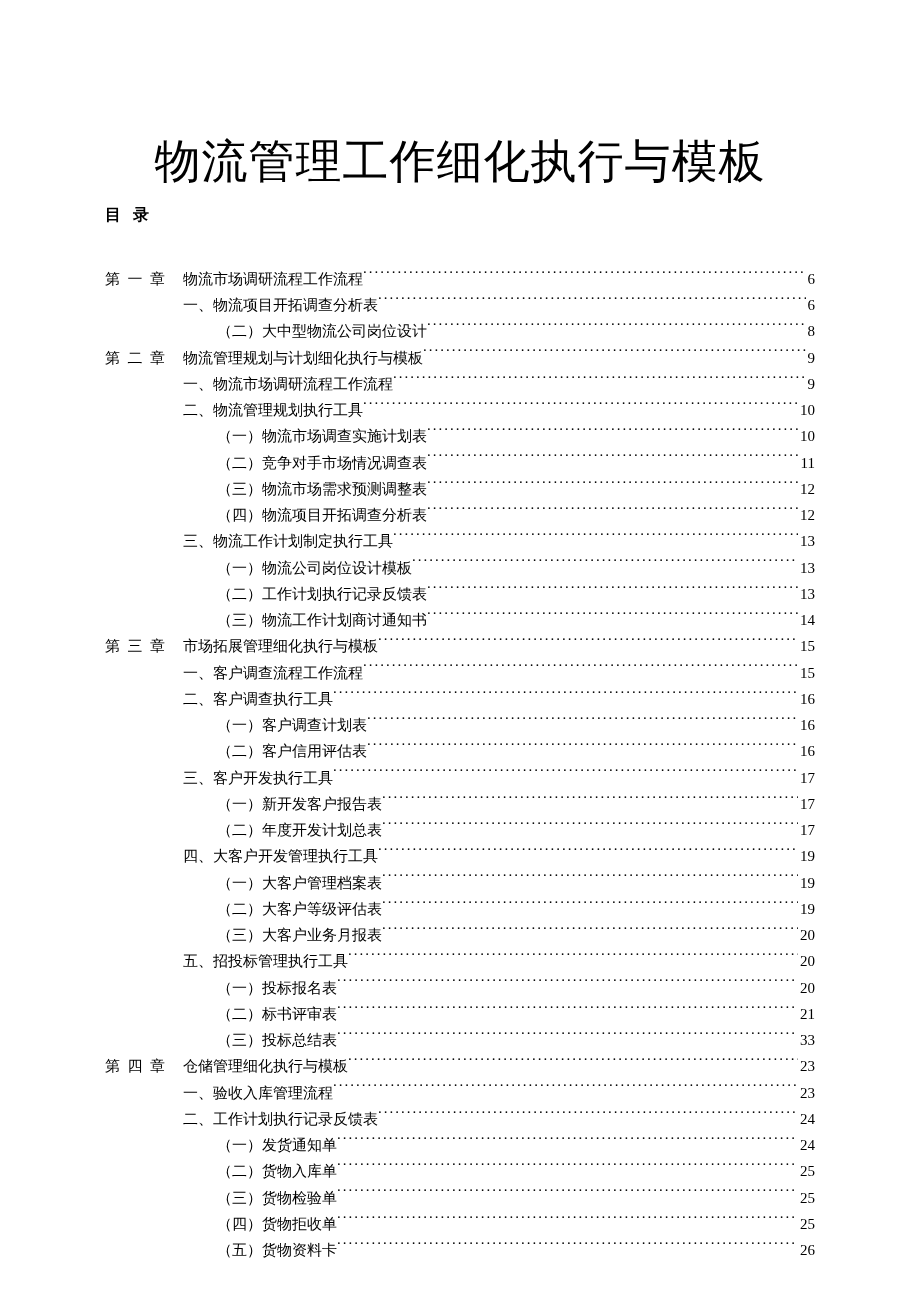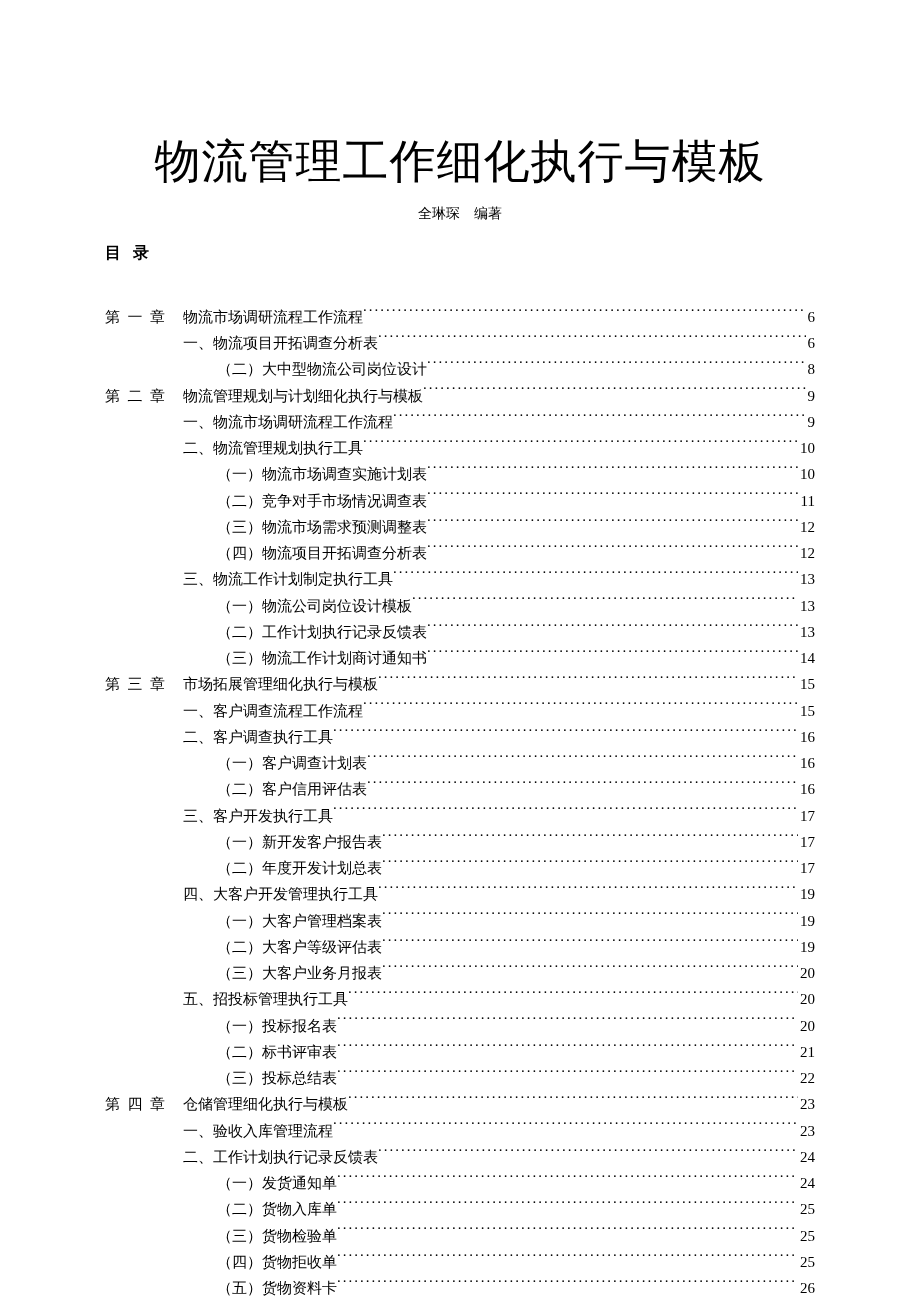--- a/index.html
+++ b/index.html
@@ -77,21 +77,20 @@
     .toc-page {
       flex: 0 0 auto;
       margin-left: 2px;
     }
   </style>
 </head>
 <body>
 
 <div class="page">
   <h1 class="title">物流管理工作细化执行与模板</h1>
-  <div class="author">全琳琛　编著</div>
   <div class="toc-heading">目 录</div>
   <div id="toc-container">
       <div class="toc-row">
         <span class="toc-chapter-label">第一章</span>
         <span class="toc-gap"></span>
         <span class="toc-text">物流市场调研流程工作流程</span>
         <span class="toc-leader"></span>
         <span class="toc-page">6</span>
       </div>
       <div class="toc-row">
@@ -261,21 +260,21 @@
       <div class="toc-row">
         <span class="toc-pad-2"></span>
         <span class="toc-text">（二）标书评审表</span>
         <span class="toc-leader"></span>
         <span class="toc-page">21</span>
       </div>
       <div class="toc-row">
         <span class="toc-pad-2"></span>
         <span class="toc-text">（三）投标总结表</span>
         <span class="toc-leader"></span>
-        <span class="toc-page">22</span>
+        <span class="toc-page">33</span>
       </div>
       <div class="toc-row">
         <span class="toc-chapter-label">第四章</span>
         <span class="toc-gap"></span>
         <span class="toc-text">仓储管理细化执行与模板</span>
         <span class="toc-leader"></span>
         <span class="toc-page">23</span>
       </div>
       <div class="toc-row">
         <span class="toc-pad-1"></span>

